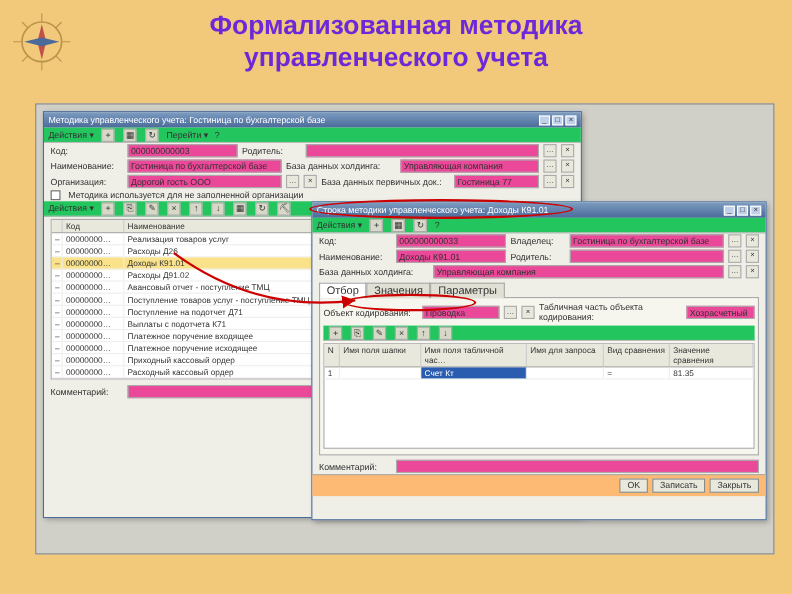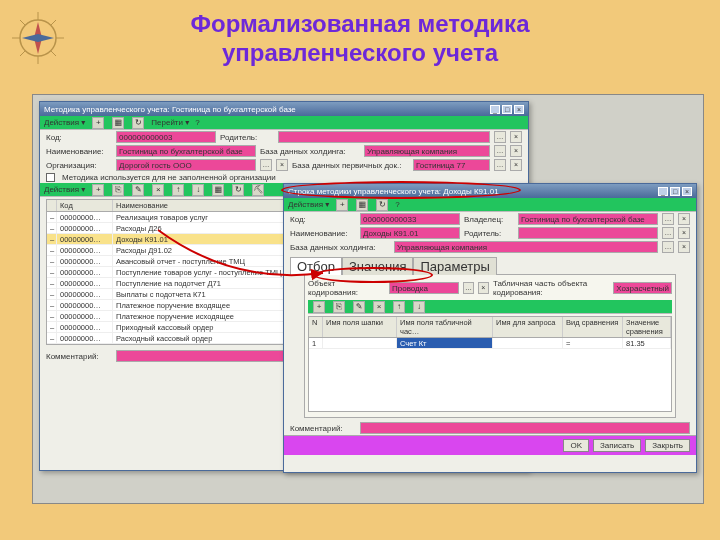--- a/index.html
+++ b/index.html
@@ -19,23 +19,23 @@
   .inp { background: #ec4899; border: 1px solid #aaa; height: 12px; font-size: 8px; padding: 0 2px; flex: 1; display: flex; align-items: center; }
   .btn-sm { width: 12px; height: 12px; background: #e8e8dc; border: 1px solid #aaa; font-size: 7px; text-align: center; line-height: 10px; }
   .chk { width: 9px; height: 9px; border: 1px solid #666; background: #fff; display: inline-block; margin-right: 3px; }
   .grid { margin: 2px 6px; border: 1px solid #aaa; background: #fff; }
   .grid-head { background: #e8e8dc; display: flex; border-bottom: 1px solid #aaa; }
   .grid-head div { border-right: 1px solid #ccc; padding: 1px 3px; font-size: 7.5px; }
   .grid-row { display: flex; border-bottom: 1px solid #eee; height: 11px; }
   .grid-row div { border-right: 1px solid #eee; padding: 0 3px; font-size: 7.5px; line-height: 11px; white-space: nowrap; overflow: hidden; }
   .grid-row.sel { background: #f9e28a; }
   .tabs { display: flex; gap: 0; margin: 2px 6px 0 6px; }
-  .tab { background: #e0e0d4; border: 1px solid #aaa; border-bottom: none; padding: 1px 6px; font-size: 13px; position: relative; top: 1px; }
+  .tab { background: #e0e0d4; border: 1px solid #aaa; border-bottom: none; padding: 1px 6px; font-size: 10px; position: relative; top: 1px; }
   .tab.active { background: #fff; }
-  .footer-btns { display: flex; justify-content: flex-end; gap: 4px; padding: 3px 6px; background: #d946ef; border-top: 1px solid #aaa; }
+  .footer-btns { display: flex; justify-content: flex-end; gap: 4px; padding: 3px 6px; background: #fdba74; border-top: 1px solid #aaa; }
   .footer-btns span { background: #e8e8dc; border: 1px solid #888; padding: 1px 6px; font-size: 8px; }
   .arrow { position: absolute; pointer-events: none; z-index: 50; }
   .ellipse { position: absolute; border: 2px solid #c00; border-radius: 50%; pointer-events: none; z-index: 50; }
   .col-marker { width: 10px; }
   .col-code { width: 56px; }
   .col-name { flex: 1; }
 </style>
 </head>
 <body>
 
@@ -254,21 +254,21 @@
           <span>Управляющая компания</span>
         </div>
       <span class="btn-sm">…</span>
       <span class="btn-sm">×</span>
     </div>
     <div class="tabs">
       <div class="tab active">Отбор</div>
       <div class="tab">Значения</div>
       <div class="tab">Параметры</div>
     </div>
-    <div style="border:1px solid #aaa; margin:0 20px; padding:3px; background:#f6f6ee;">
+    <div style="border:1px solid #aaa; margin:0 6px; padding:3px; background:#f6f6ee;">
       <div class="form-row" style="padding:1px 0;">
         <label style="width:86px">Объект кодирования:</label>
         <div class="inp" style="flex:0 0 70px">
             <span>Проводка</span>
           </div>
         <span class="btn-sm">…</span>
         <span class="btn-sm">×</span>
         <label style="width:130px">Табличная часть объекта кодирования:</label>
         <div class="inp">
             <span>Хозрасчетный</span>

